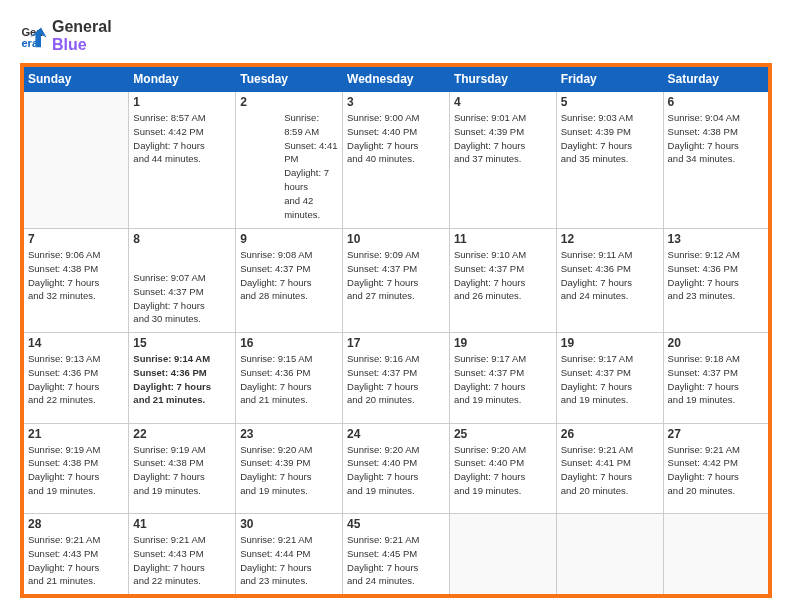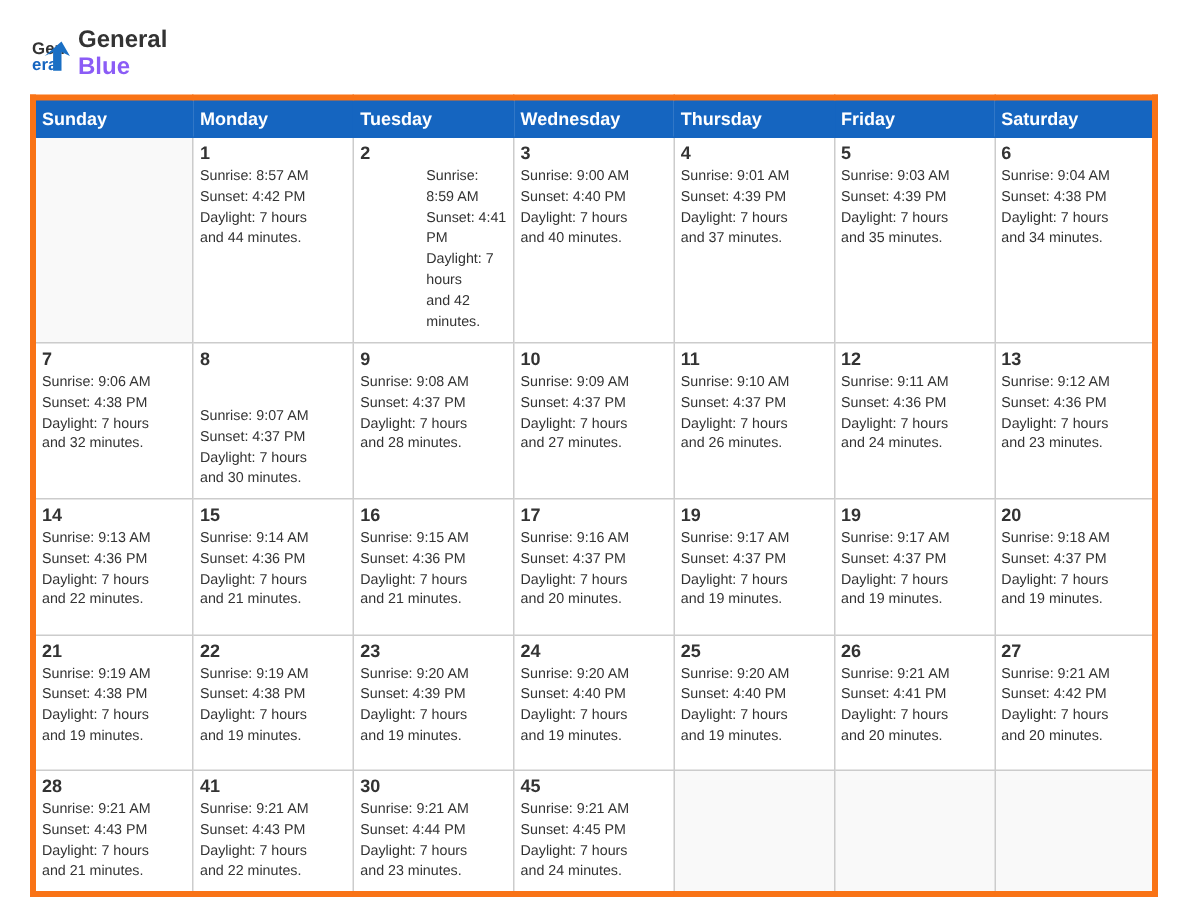--- a/index.html
+++ b/index.html
@@ -215,21 +215,21 @@
         <tr>
           <td>
             <span class="day-num">14</span>
             <div class="day-info" style="white-space: pre-line;">Sunrise: 9:13 AM
 Sunset: 4:36 PM
 Daylight: 7 hours
 and 22 minutes.</div>
           </td>
           <td>
             <span class="day-num">15</span>
-            <div class="day-info" style="white-space: pre-line;">Sunrise: 9:14 AM
+            <div class="day-info" style="white-space: pre-line; font-weight: bold;">Sunrise: 9:14 AM
 Sunset: 4:36 PM
 Daylight: 7 hours
 and 21 minutes.</div>
           </td>
           <td>
             <span class="day-num">16</span>
             <div class="day-info" style="white-space: pre-line;">Sunrise: 9:15 AM
 Sunset: 4:36 PM
 Daylight: 7 hours
 and 21 minutes.</div>

